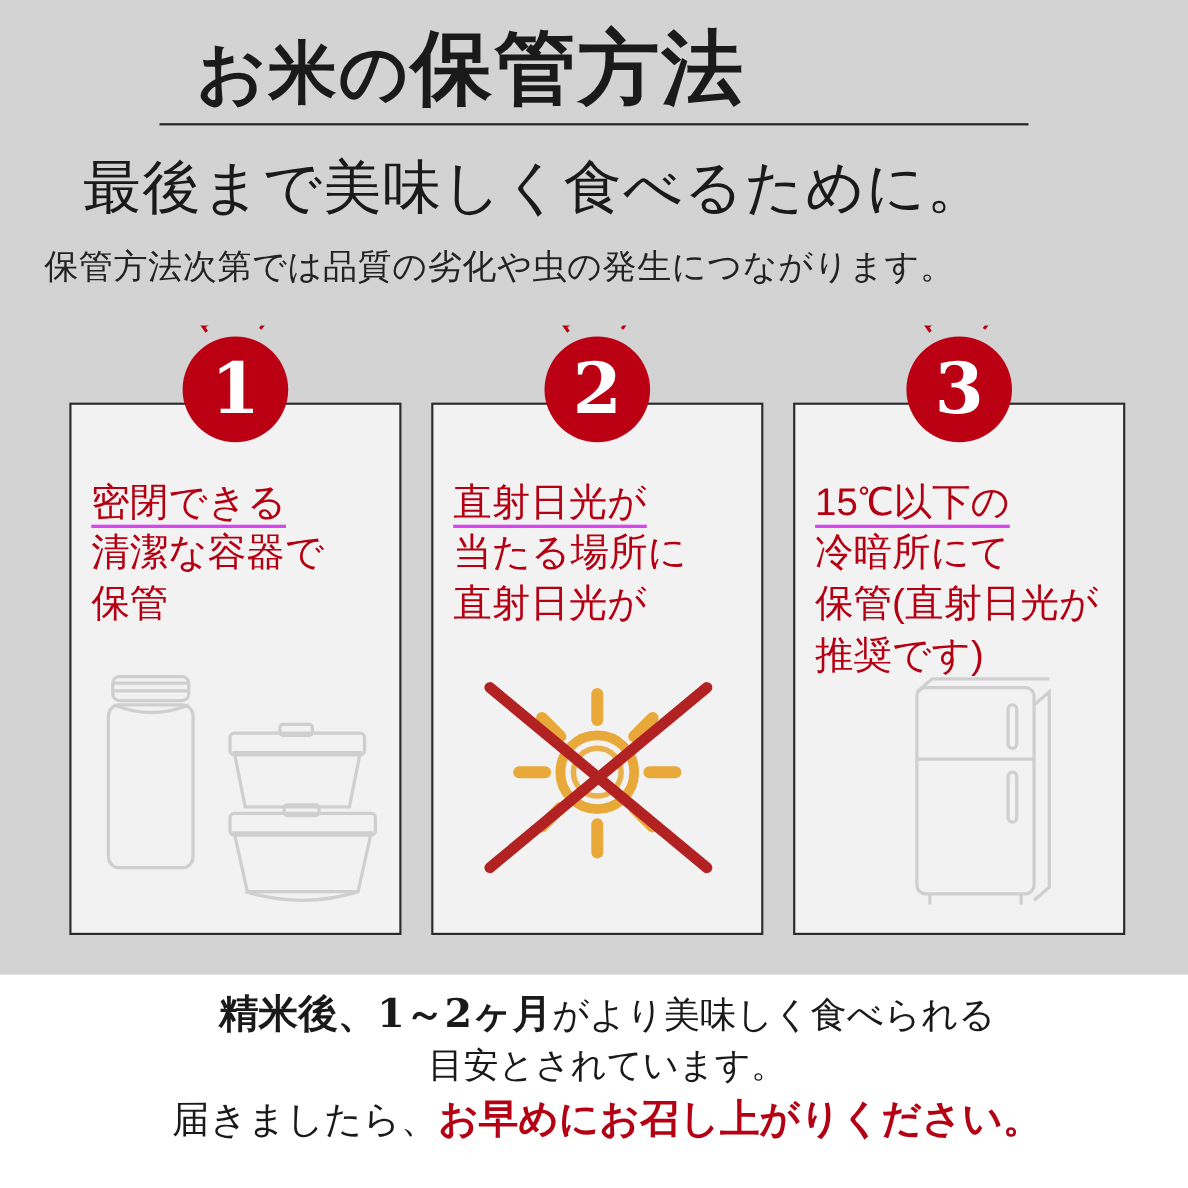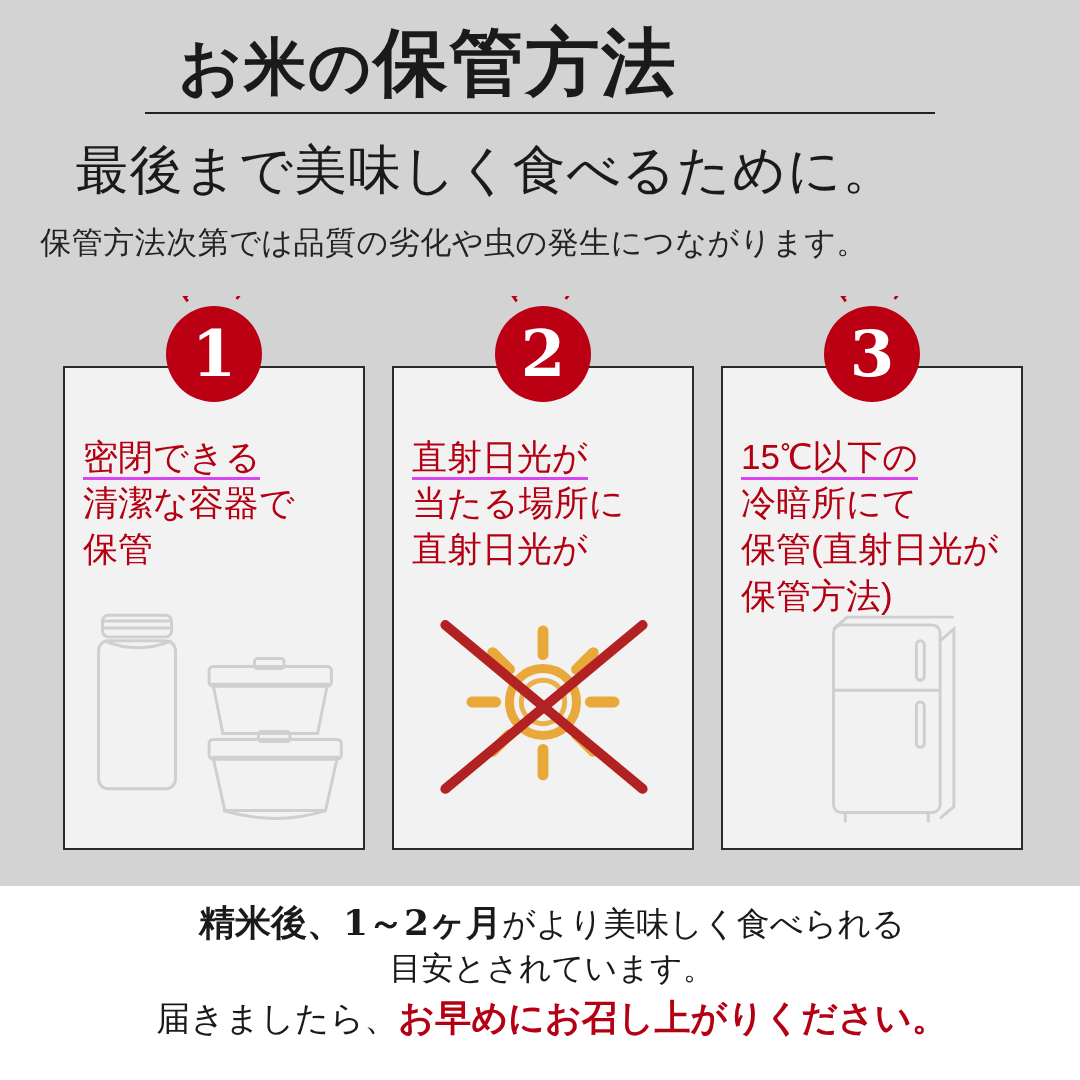--- a/index.html
+++ b/index.html
@@ -285,21 +285,21 @@
           <text font-family="DejaVu Sans" font-size="15" font-weight="bold" fill="#bc0014" letter-spacing="2">
             <textPath href="#arc3" startOffset="50%" text-anchor="middle">POINT</textPath>
           </text>
         </svg>
         <div class="num">3</div>
       </div>
       <div class="card-text">
         <div><span class="u">15℃以下の</span></div>
         <div>冷暗所にて</div>
         <div>保管(直射日光が</div>
-        <div>保管方法)</div>
+        <div>推奨です)</div>
       </div>
       <svg class="art" viewBox="0 0 302 280">
         <g fill="none" stroke="#cfcfcf" stroke-width="3">
           <rect x="112" y="62" width="108" height="190" rx="8"></rect>
           <line x1="112" y1="128" x2="220" y2="128"></line>
           <rect x="196" y="78" width="8" height="40" rx="4"></rect>
           <rect x="196" y="140" width="8" height="46" rx="4"></rect>
           <line x1="124" y1="252" x2="124" y2="262"></line>
           <line x1="208" y1="252" x2="208" y2="262"></line>
           <path d="M220 78 l14 -12 v180 l-14 12"></path>

